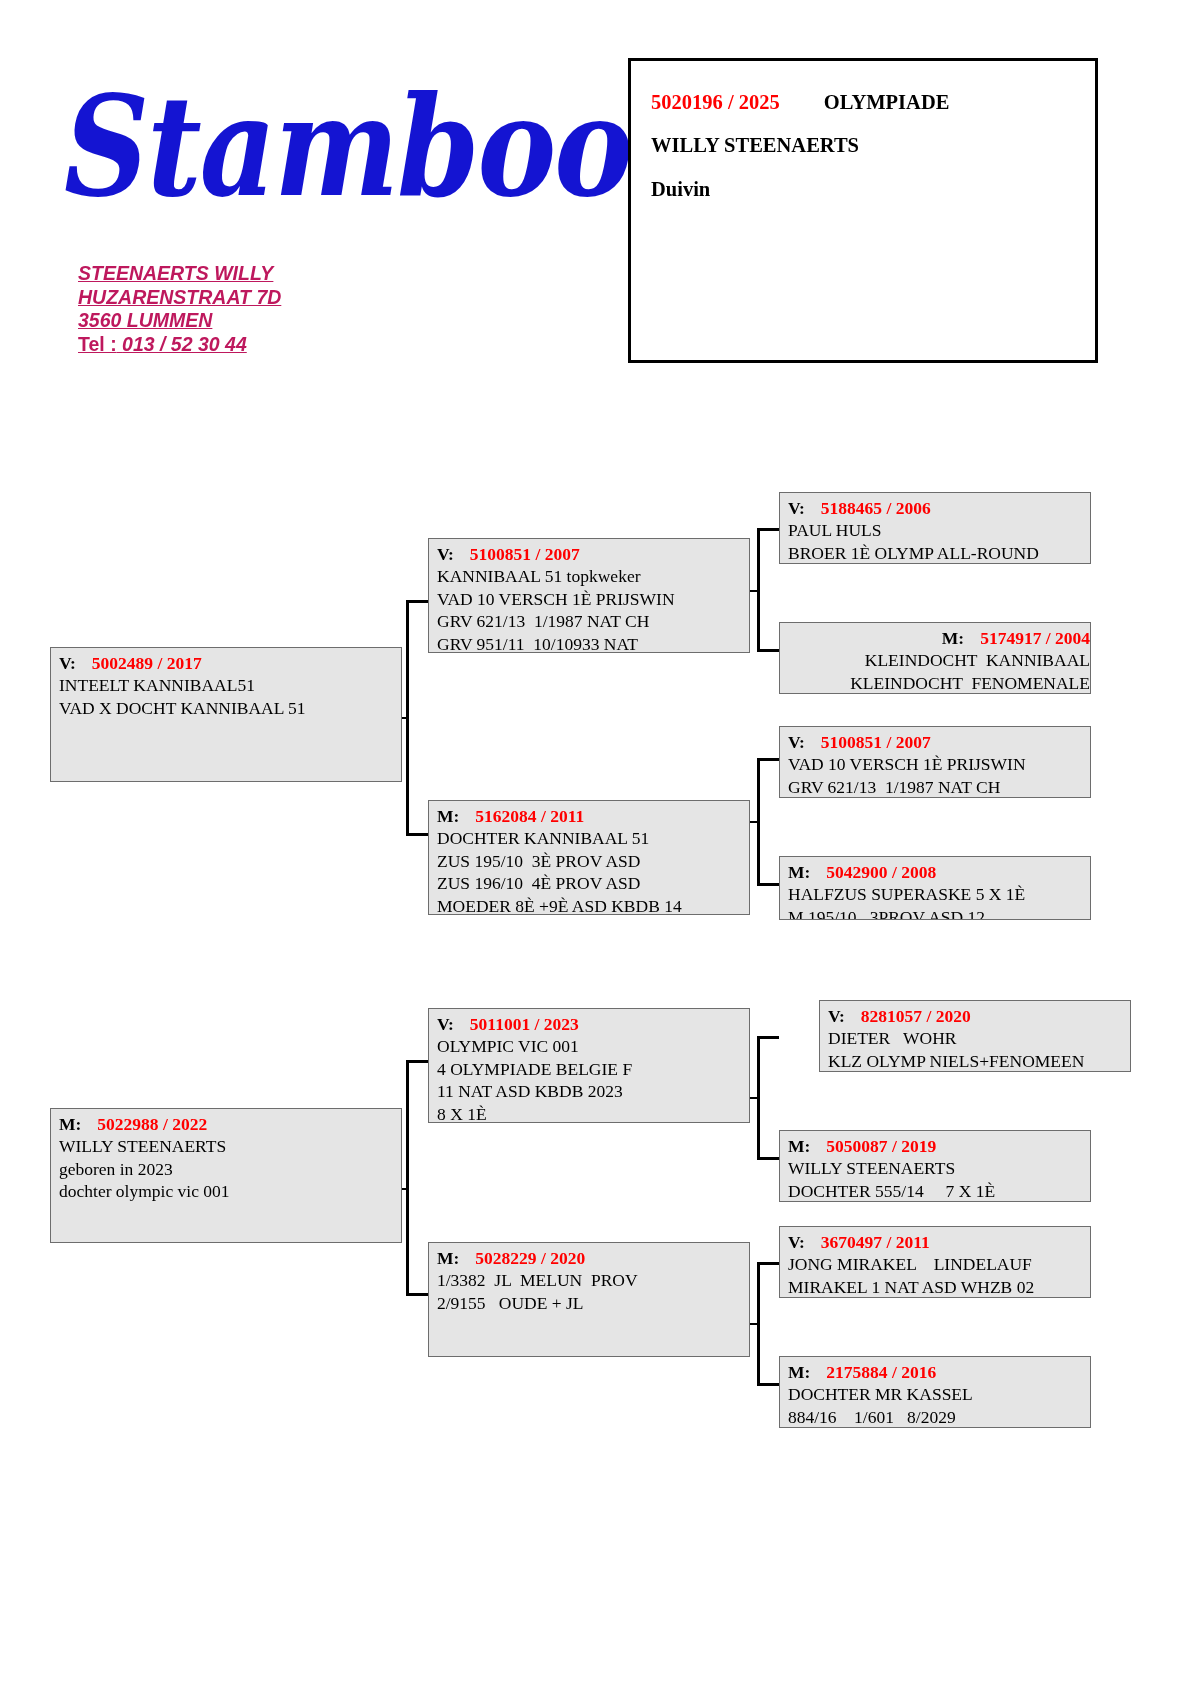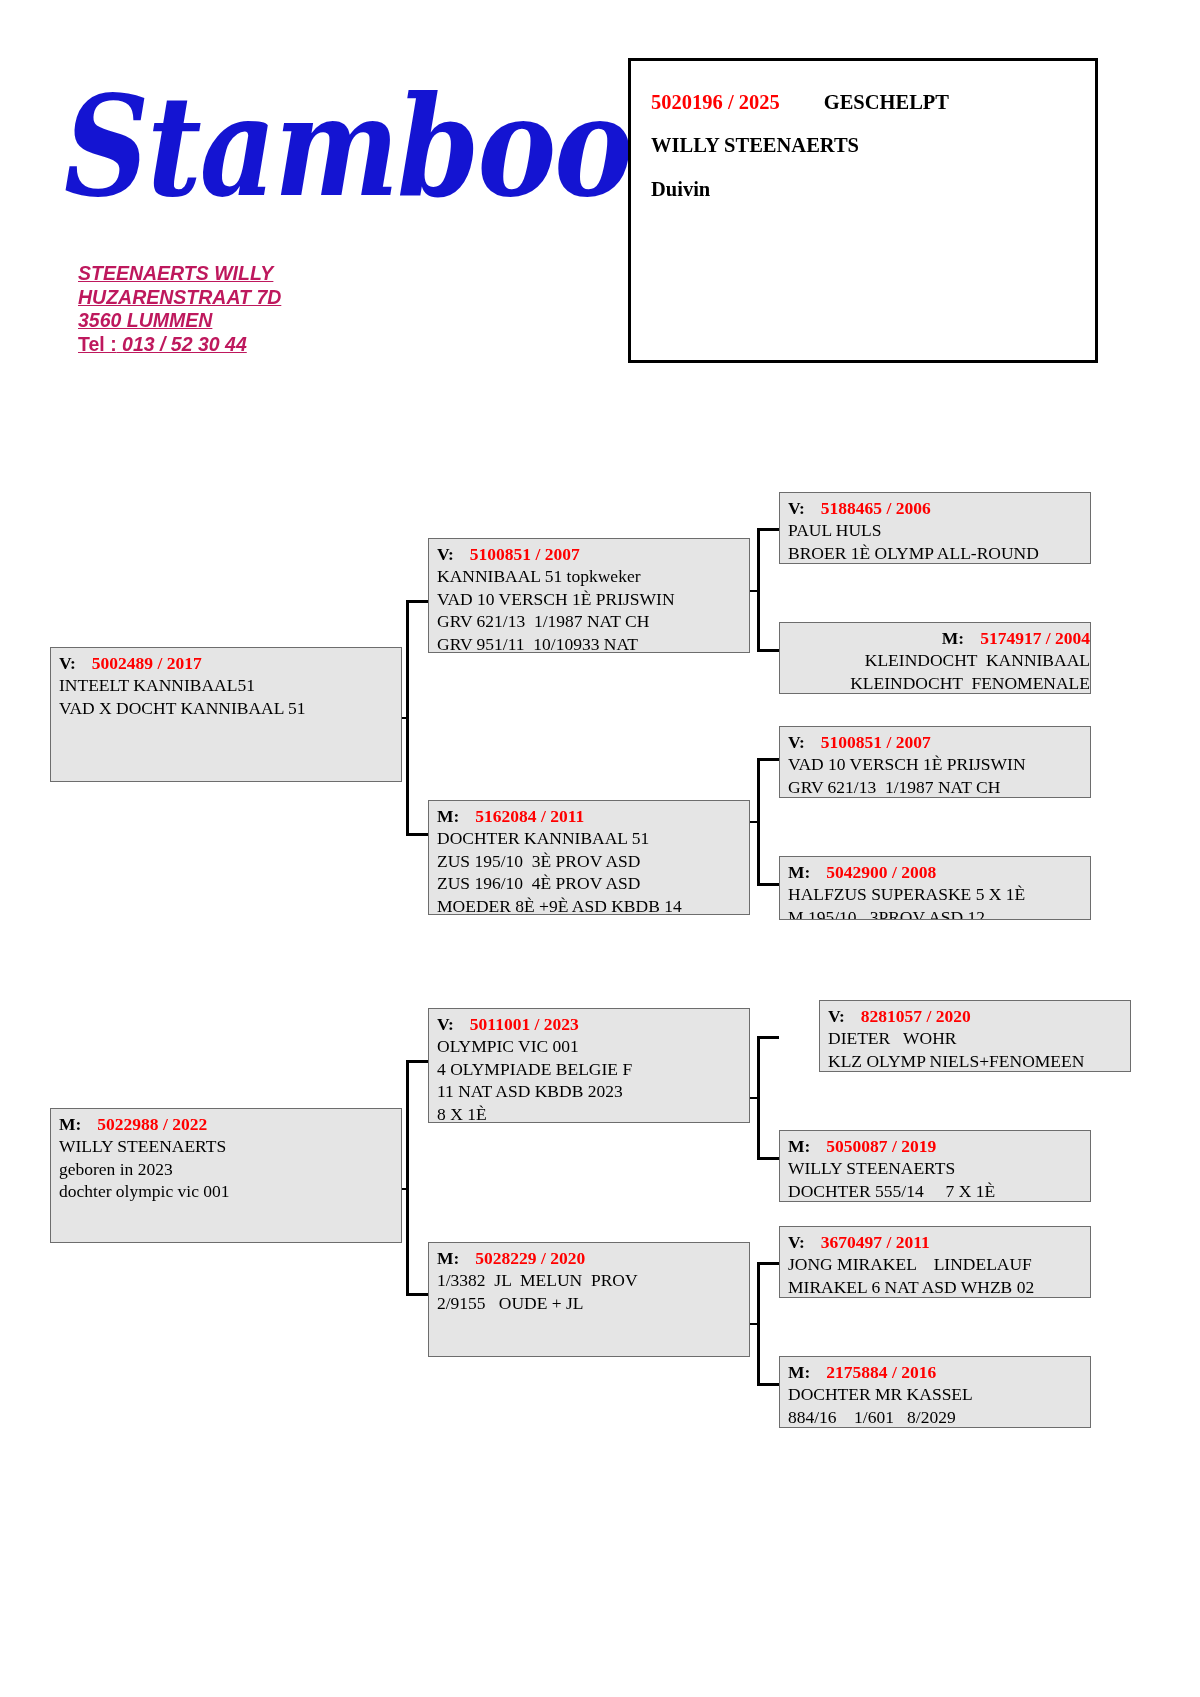--- a/index.html
+++ b/index.html
@@ -147,21 +147,21 @@
   <div>HUZARENSTRAAT 7D</div>
   <div>3560 LUMMEN</div>
   <div>
     <span class="tel-label">Tel :</span>
     <span>013 / 52 30 44</span>
   </div>
 </div>
 
 <div class="header-box">
   <div class="header-line hl1">
-    <span class="hdr-ring">5020196 / 2025</span><span class="hdr-status">GESCHELPT</span>
+    <span class="hdr-ring">5020196 / 2025</span><span class="hdr-status">OLYMPIADE</span>
   </div>
   <div class="header-line hl2">WILLY STEENAERTS</div>
   <div class="header-line hl3">Duivin</div>
 </div>
 
 <div class="chart">
 
   <div class="cn v" style="left:406px; top:600px; height:236px;"></div>
   <div class="cn h" style="left:406px; top:600px; width:24px;"></div>
   <div class="cn h" style="left:406px; top:833px; width:24px;"></div>
@@ -293,21 +293,21 @@
     </div>
     <div class="txt">WILLY STEENAERTS</div>
     <div class="txt">DOCHTER 555/14     7 X 1È</div>
   </div>
 
   <div class="pbox g3" style="left:779px; top:1226px; height:72px;">
     <div class="ring-row">
       <span class="sexmark">V:</span><span class="ringno">3670497 / 2011</span>
     </div>
     <div class="txt">JONG MIRAKEL    LINDELAUF</div>
-    <div class="txt">MIRAKEL 6 NAT ASD WHZB 02</div>
+    <div class="txt">MIRAKEL 1 NAT ASD WHZB 02</div>
   </div>
 
   <div class="pbox g3" style="left:779px; top:1356px; height:72px;">
     <div class="ring-row">
       <span class="sexmark">M:</span><span class="ringno">2175884 / 2016</span>
     </div>
     <div class="txt">DOCHTER MR KASSEL</div>
     <div class="txt">884/16    1/601   8/2029</div>
   </div>
 

